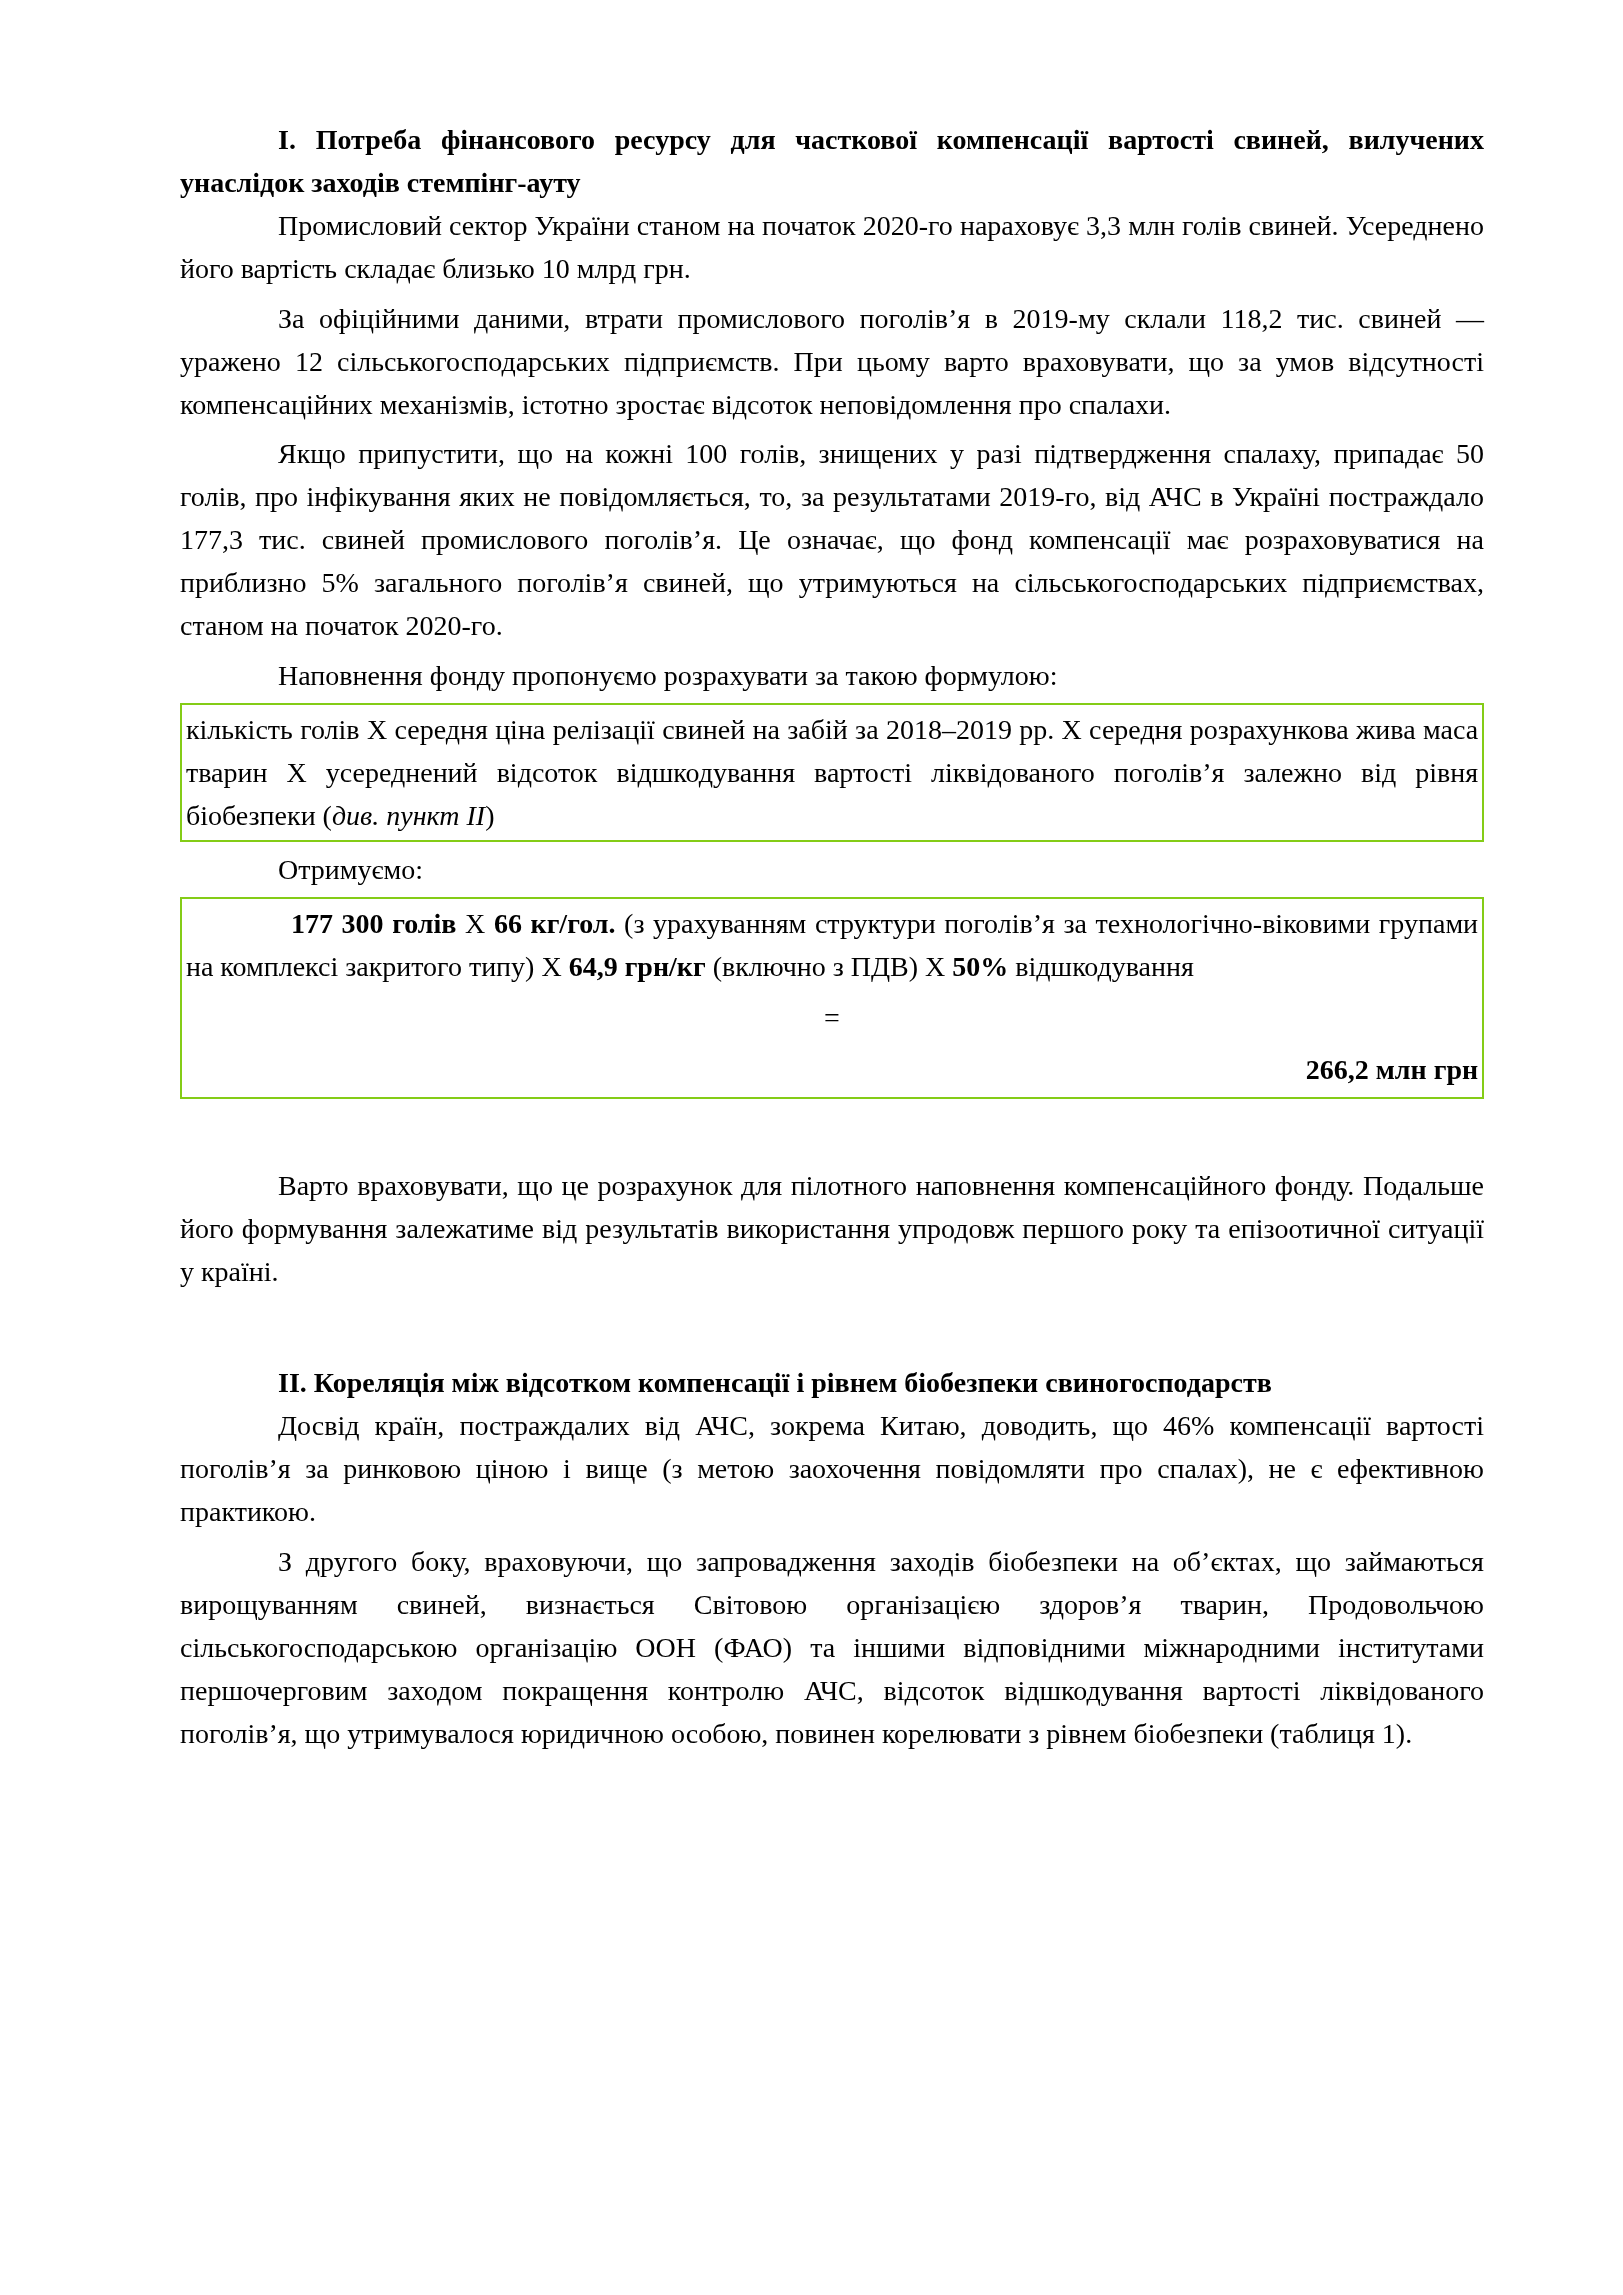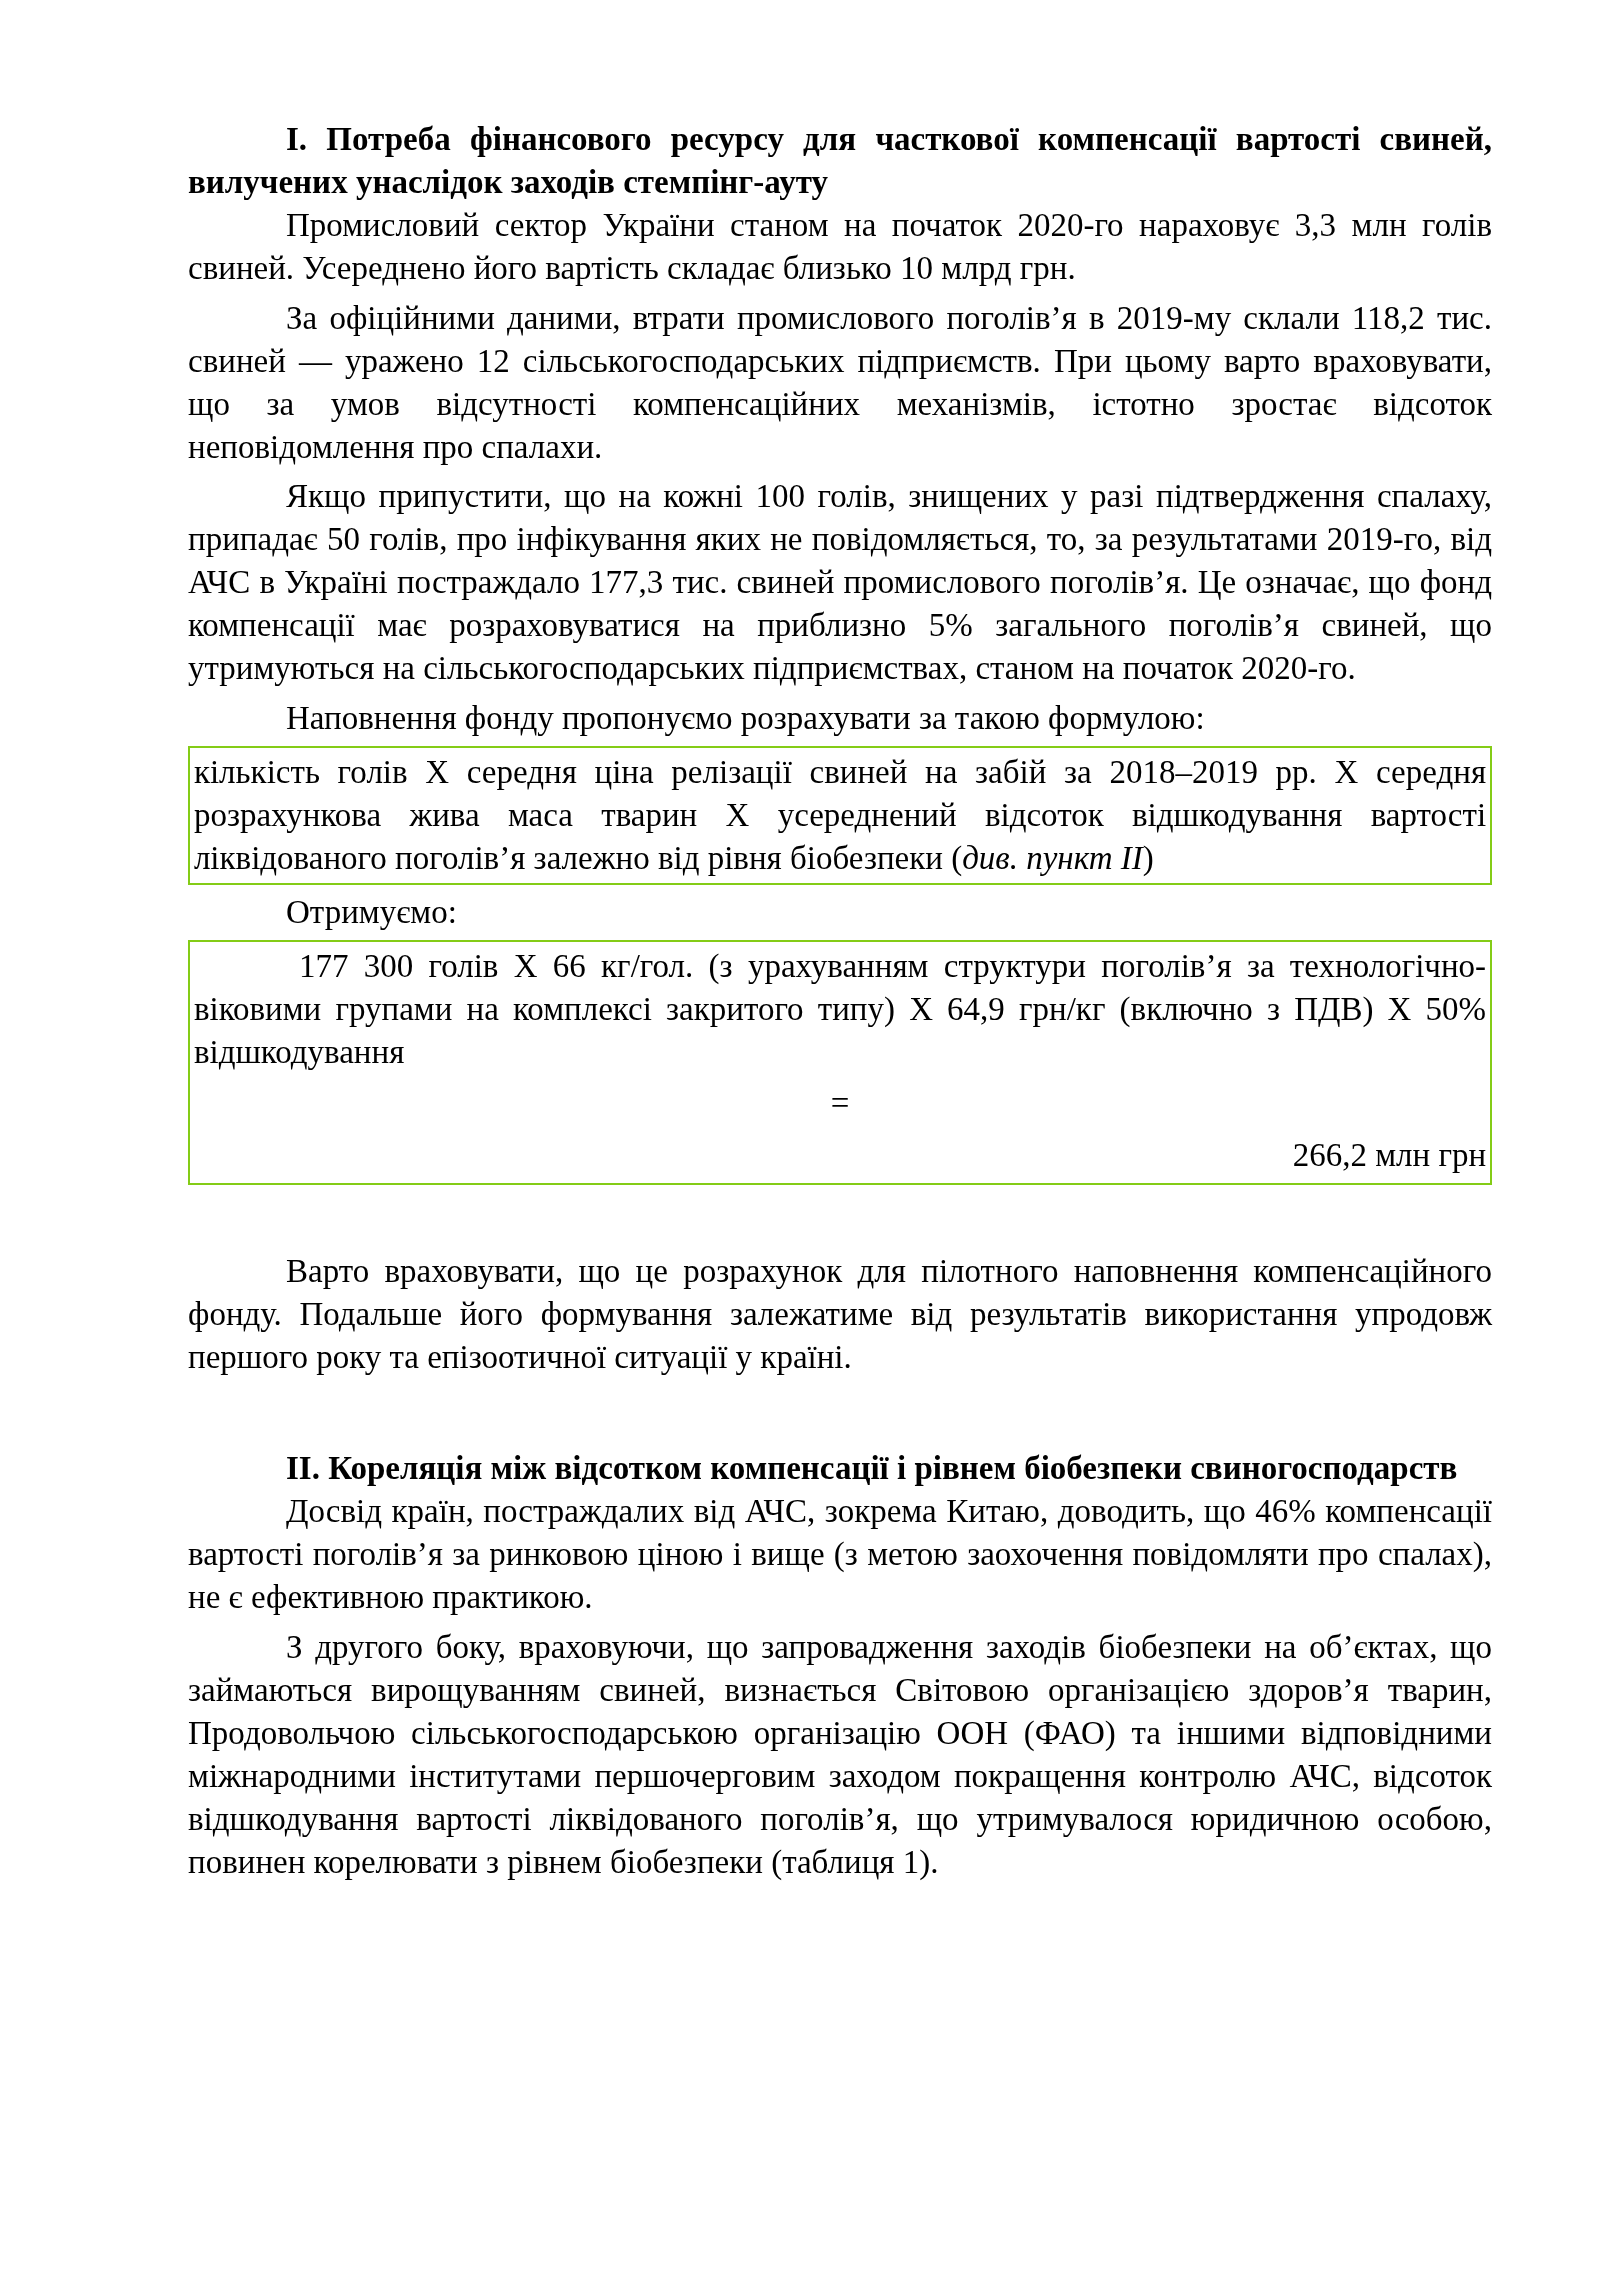--- a/index.html
+++ b/index.html
@@ -6,24 +6,24 @@
   body {
     width: 1623px;
     height: 2295px;
     position: relative;
     overflow: hidden;
     font-family: "Liberation Serif", "DejaVu Serif", serif;
     color: #000000;
   }
   .page {
     position: absolute;
-    left: 188px;
+    left: 180px;
     top: 118px;
     width: 1304px;
-    font-size: 33px;
+    font-size: 28px;
     line-height: 43px;
   }
   .heading {
     font-weight: bold;
     text-align: justify;
     text-indent: 98px;
     margin: 0;
   }
   .para {
     text-align: justify;
@@ -36,21 +36,21 @@
     border: 2px solid #84cc16;
     padding: 2.6px 3.9px 3.9px 3.9px;
     margin: 0 0 5.2px 0;
     text-align: justify;
   }
   .box .line { text-indent: 0; }
   .box2 .first { text-indent: 105px; text-align: justify; }
   .center { text-align: center; }
   .eq { margin-top: 7.9px; }
   .result { margin-top: 9.2px; margin-bottom: 2.6px; text-align: right; }
-  b { font-weight: normal; }
+  b { font-weight: bold; }
   i { font-style: italic; }
 </style>
 </head>
 <body>
 
 <div class="page">
 
   <p class="heading">І. Потреба фінансового ресурсу для часткової компенсації вартості свиней, вилучених унаслідок заходів стемпінг-ауту</p>
 
   <p class="para">Промисловий сектор України станом на початок 2020-го нараховує 3,3 млн голів свиней.  Усереднено його вартість складає близько 10 млрд грн.</p>

